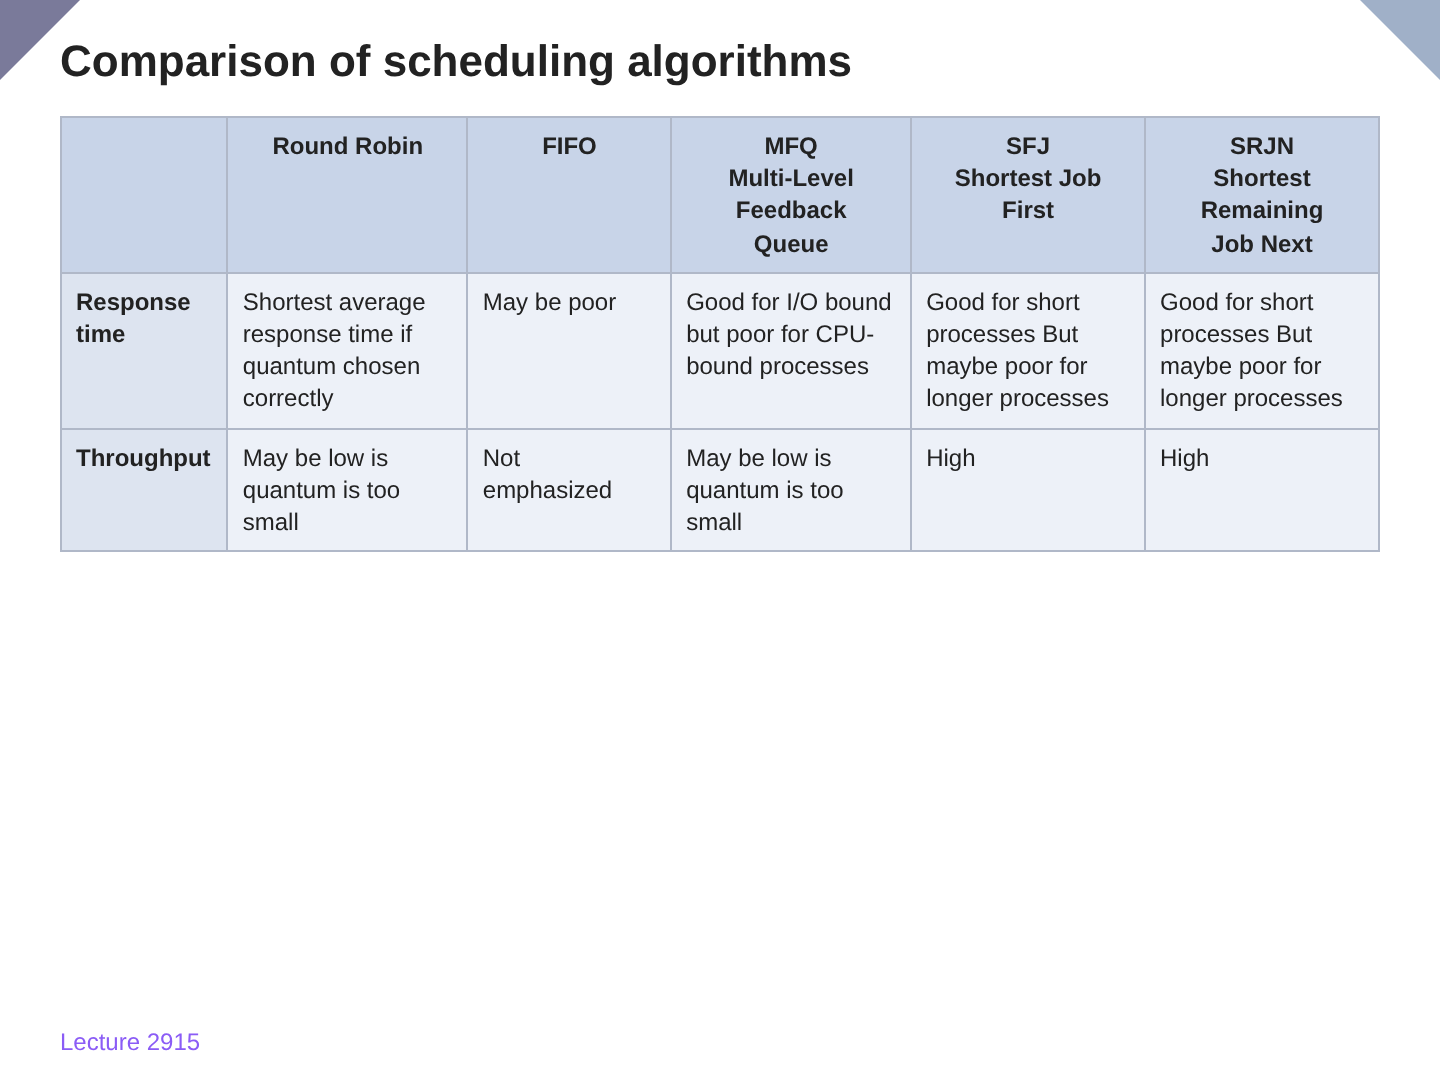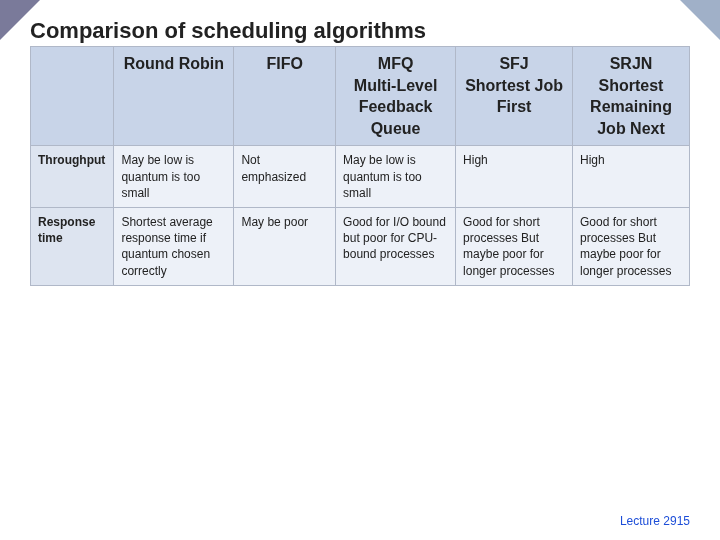--- a/index.html
+++ b/index.html
@@ -32,41 +32,41 @@
     }
 
     .page-content {
       padding: 18px 30px 10px 30px;
     }
 
     .page-title {
       font-size: 22px;
       font-weight: bold;
       color: #222;
-      margin-bottom: 2px;
+      margin-bottom: 14px;
     }
 
     table {
       width: 100%;
       border-collapse: collapse;
       table-layout: fixed;
     }
 
     th, td {
       border: 1px solid #b0b8c8;
       padding: 6px 7px;
       vertical-align: top;
       line-height: 1.35;
     }
 
     
     thead tr th {
       background-color: #c8d4e8;
       font-weight: bold;
-      font-size: 16px;
+      font-size: 12px;
       color: #222;
     }
 
     
     td.row-label {
       background-color: #dde4f0;
       font-weight: bold;
       font-size: 12px;
       width: 80px;
     }
@@ -83,24 +83,24 @@
     col.col-fifo  { width: 100px; }
     col.col-mfq   { width: 118px; }
     col.col-sfj   { width: 115px; }
     col.col-srjn  { width: 115px; }
 
     .footer {
       position: absolute;
       bottom: 12px;
       left: 0; right: 0;
       display: flex;
-      justify-content: flex-end;
+      justify-content: flex-start;
       padding: 0 30px;
       font-size: 12px;
-      color: #1d4ed8;
+      color: #8b5cf6;
     }
   </style>
 </head>
 <body>
 
 <div class="corner-top-left"></div>
 <div class="corner-top-right"></div>
 
 <div class="page-content">
   <div class="page-title">Comparison of scheduling algorithms</div>
@@ -119,34 +119,34 @@
         <th></th>
         <th>Round Robin</th>
         <th>FIFO</th>
         <th>MFQ<br>Multi-Level<br>Feedback<br>Queue</th>
         <th>SFJ<br>Shortest Job<br>First</th>
         <th>SRJN<br>Shortest<br>Remaining<br>Job Next</th>
       </tr>
     </thead>
     <tbody>
       <tr>
+        <td class="row-label">Response time</td>
+        <td class="data-cell">Shortest average response time if quantum chosen correctly</td>
+        <td class="data-cell">May be poor</td>
+        <td class="data-cell">Good for I/O bound but poor for CPU-bound processes</td>
+        <td class="data-cell">Good for short processes But maybe poor for longer processes</td>
+        <td class="data-cell">Good for short processes But maybe poor for longer processes</td>
+      </tr>
+      <tr>
         <td class="row-label">Throughput</td>
         <td class="data-cell">May be low is quantum is too small</td>
         <td class="data-cell">Not emphasized</td>
         <td class="data-cell">May be low is quantum is too small</td>
         <td class="data-cell">High</td>
         <td class="data-cell">High</td>
-      </tr>
-      <tr>
-        <td class="row-label">Response time</td>
-        <td class="data-cell">Shortest average response time if quantum chosen correctly</td>
-        <td class="data-cell">May be poor</td>
-        <td class="data-cell">Good for I/O bound but poor for CPU-bound processes</td>
-        <td class="data-cell">Good for short processes But maybe poor for longer processes</td>
-        <td class="data-cell">Good for short processes But maybe poor for longer processes</td>
       </tr>
     </tbody>
   </table>
 </div>
 
 <div class="footer">
   <span>Lecture 29</span>
   <span>15</span>
 </div>
 

